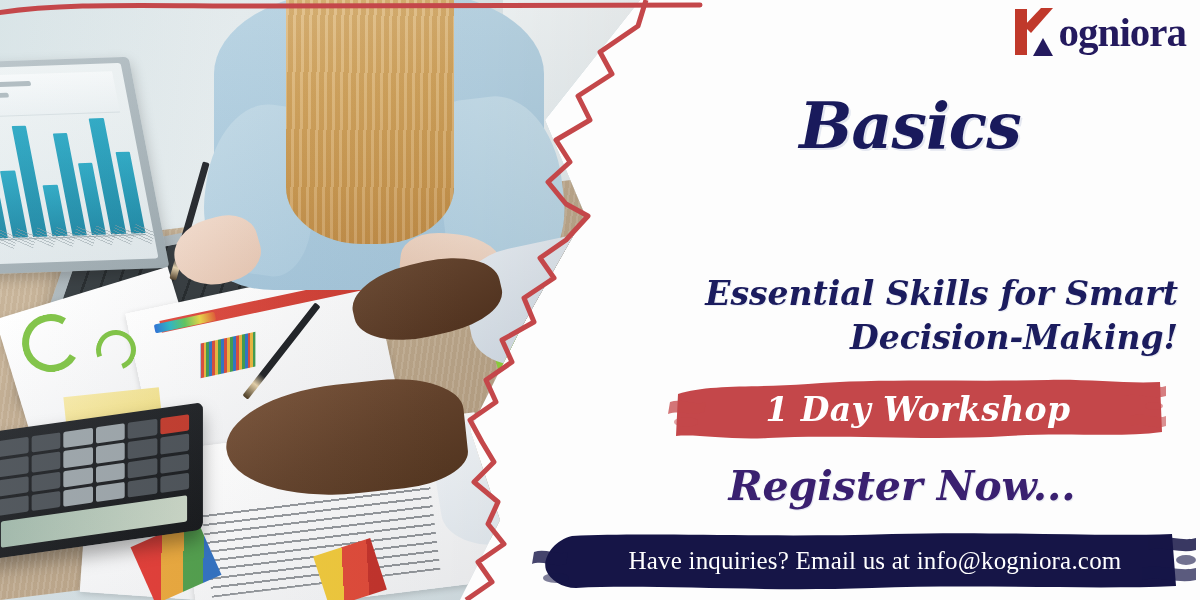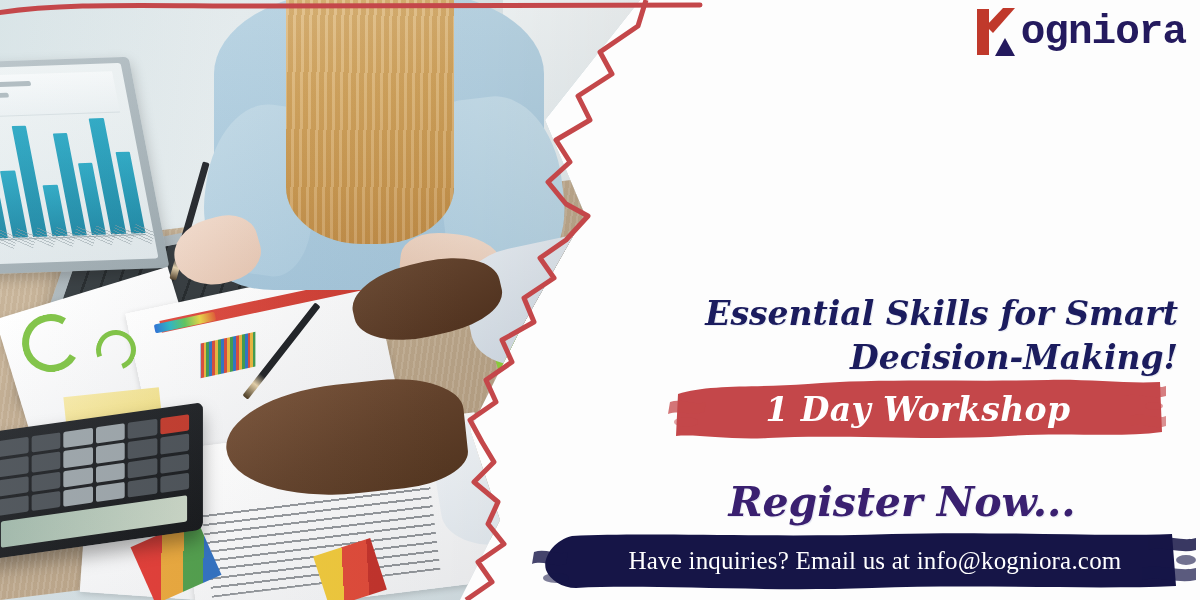--- a/index.html
+++ b/index.html
@@ -304,21 +304,21 @@
     width:580px; height:600px;
   }
   .logo {
     position:absolute; right:14px; top:6px;
     display:flex; align-items:center; gap:2px;
   }
   .logo-mark {
     position:relative; width:46px; height:52px;
   }
   .logo-word {
-    font-family:Liberation Mono, monospace;
+    font-family:Liberation Serif, serif;
     font-weight:700; font-size:41px; letter-spacing:-1px;
     color:#241a5e; line-height:1;
   }
 
   .title-block {
     position:absolute; left:0; top:92px; width:580px; text-align:center;
   }
   .title-l1, .title-l2 {
     font-family:"DejaVu Serif", serif;
     font-weight:700; font-style:italic;
@@ -330,21 +330,21 @@
   .title-l2 { font-size:63px; line-height:1.08; }
 
   .subtitle {
     position:absolute; left:0; top:272px; width:580px;
     font-family:"DejaVu Serif", serif;
     font-weight:700; font-style:italic;
     color:#1b1c5e; font-size:33px; line-height:1.32;
     text-align:right; padding-right:22px;
     text-shadow:1px 1px 0 rgba(228,231,240,.85);
   }
-  .subtitle .ln1 { display:block;margin-top:20px; }
+  .subtitle .ln1 { display:block; }
   .subtitle .ln2 { display:block;font-style:italic; }
 
   .workshop-wrap {
     position:absolute; left:48px; top:372px; width:500px; height:74px;
   }
   .workshop-text {
     position:absolute; left:0; top:0; width:500px; height:74px;
     display:flex; align-items:center; justify-content:center;
     font-family:"DejaVu Serif", serif;
     font-weight:700; font-style:italic; font-size:33px;
@@ -352,21 +352,20 @@
   }
 
   .register {
     position:absolute; left:0; top:462px; width:580px;
     text-align:center;
     font-family:"DejaVu Serif", serif;
     font-weight:700; font-style:italic; font-size:41px;
     color:#3a2070;
     text-shadow:1px 1px 0 rgba(226,228,240,.9);
     padding-right:16px;
-    margin-top:16px;
   }
 
   .footer-wrap {
     position:absolute; left:-88px; top:530px; width:668px; height:62px;text-align:center;
   }
   .footer-text {
     position:absolute; left:0; top:0; width:668px; height:62px;
     display:flex; align-items:center; justify-content:center;
     font-family:"Liberation Serif", serif;
     font-size:25px; color:#ffffff; letter-spacing:.2px;
@@ -503,20 +502,21 @@
         <svg viewBox="0 0 46 52" width="46" height="52">
           <path d="M4 3 H16 V49 H4 Z" fill="#c0392b"></path>
           <path d="M42 2 L20 27 L13 20 L30 2 Z" fill="#c0392b"></path>
           <path d="M22 50 L32 32 L42 50 Z" fill="#241a5e"></path>
         </svg>
       </span>
       <span class="logo-word">ogniora</span>
     </div>
 
     <div class="title-block">
+      <div class="title-l2">Basics</div>
     </div>
 
     <div class="subtitle">
       <span class="ln1">Essential Skills for Smart</span>
       <span class="ln2">Decision-Making!</span>
     </div>
 
     <div class="workshop-wrap">
       <svg viewBox="0 0 500 74" width="500" height="74" preserveAspectRatio="none">
         <path d="M10 22 C 40 12, 90 16, 140 12 C 210 6, 300 10, 380 8

